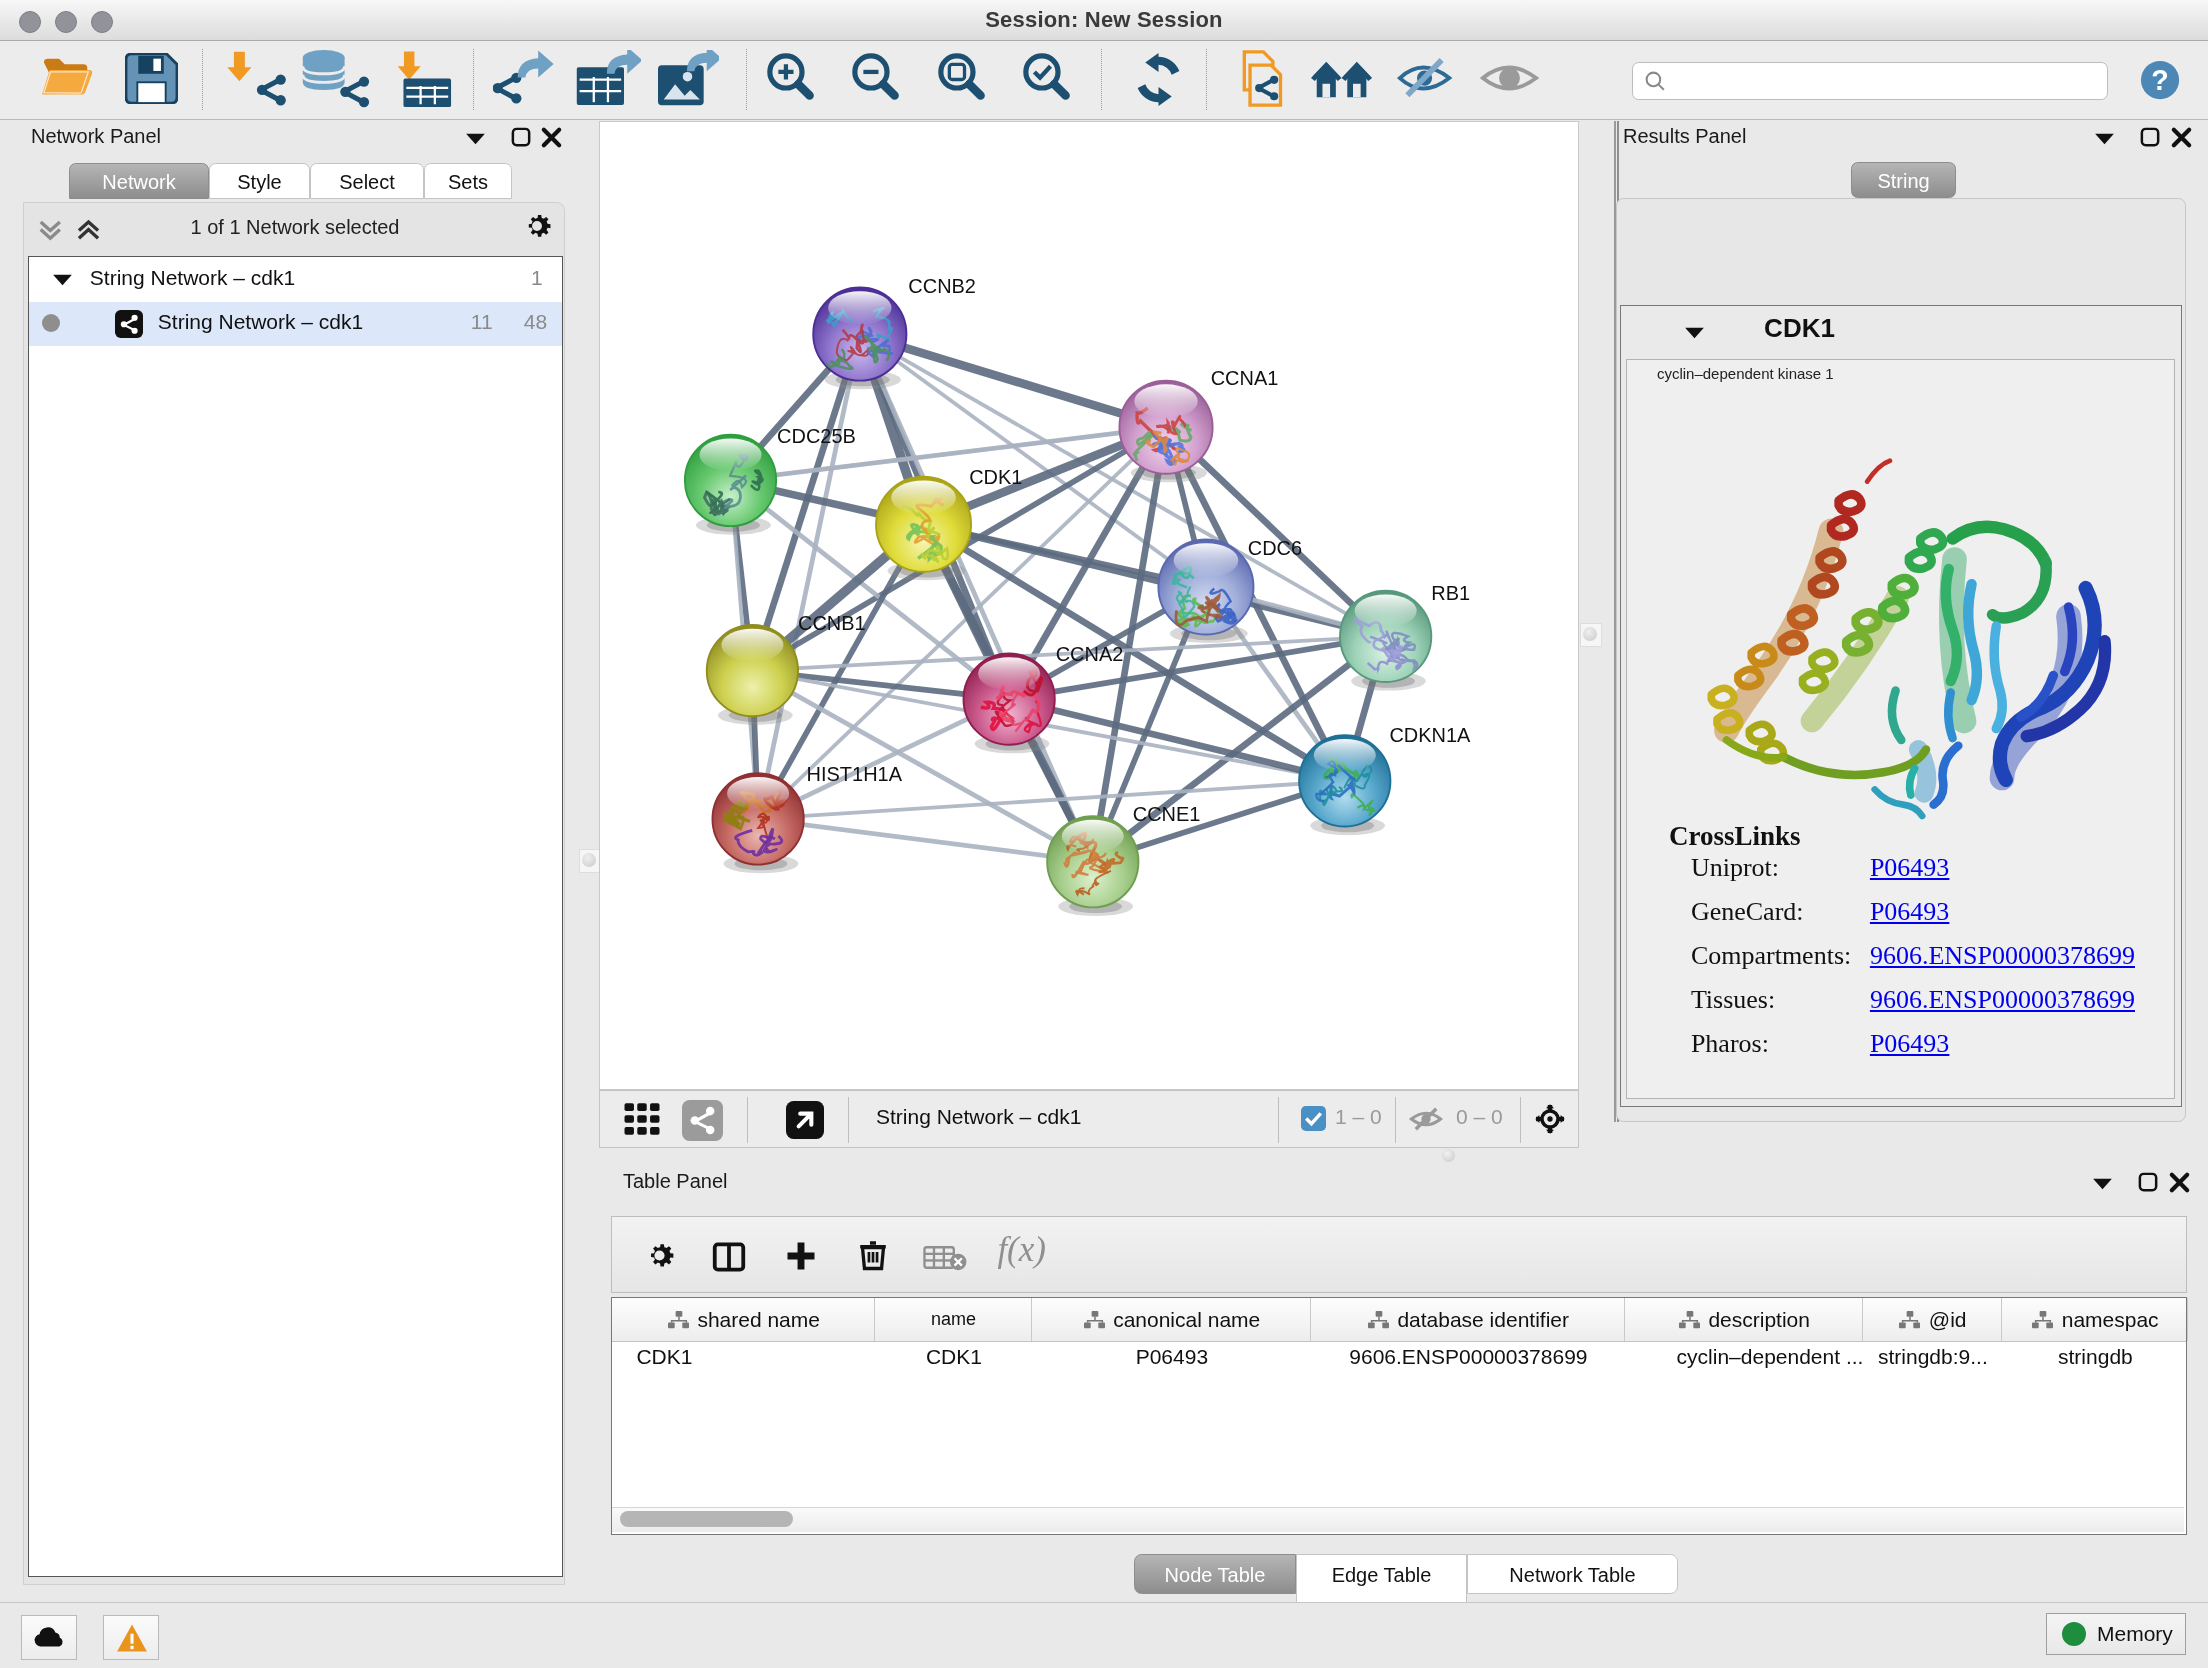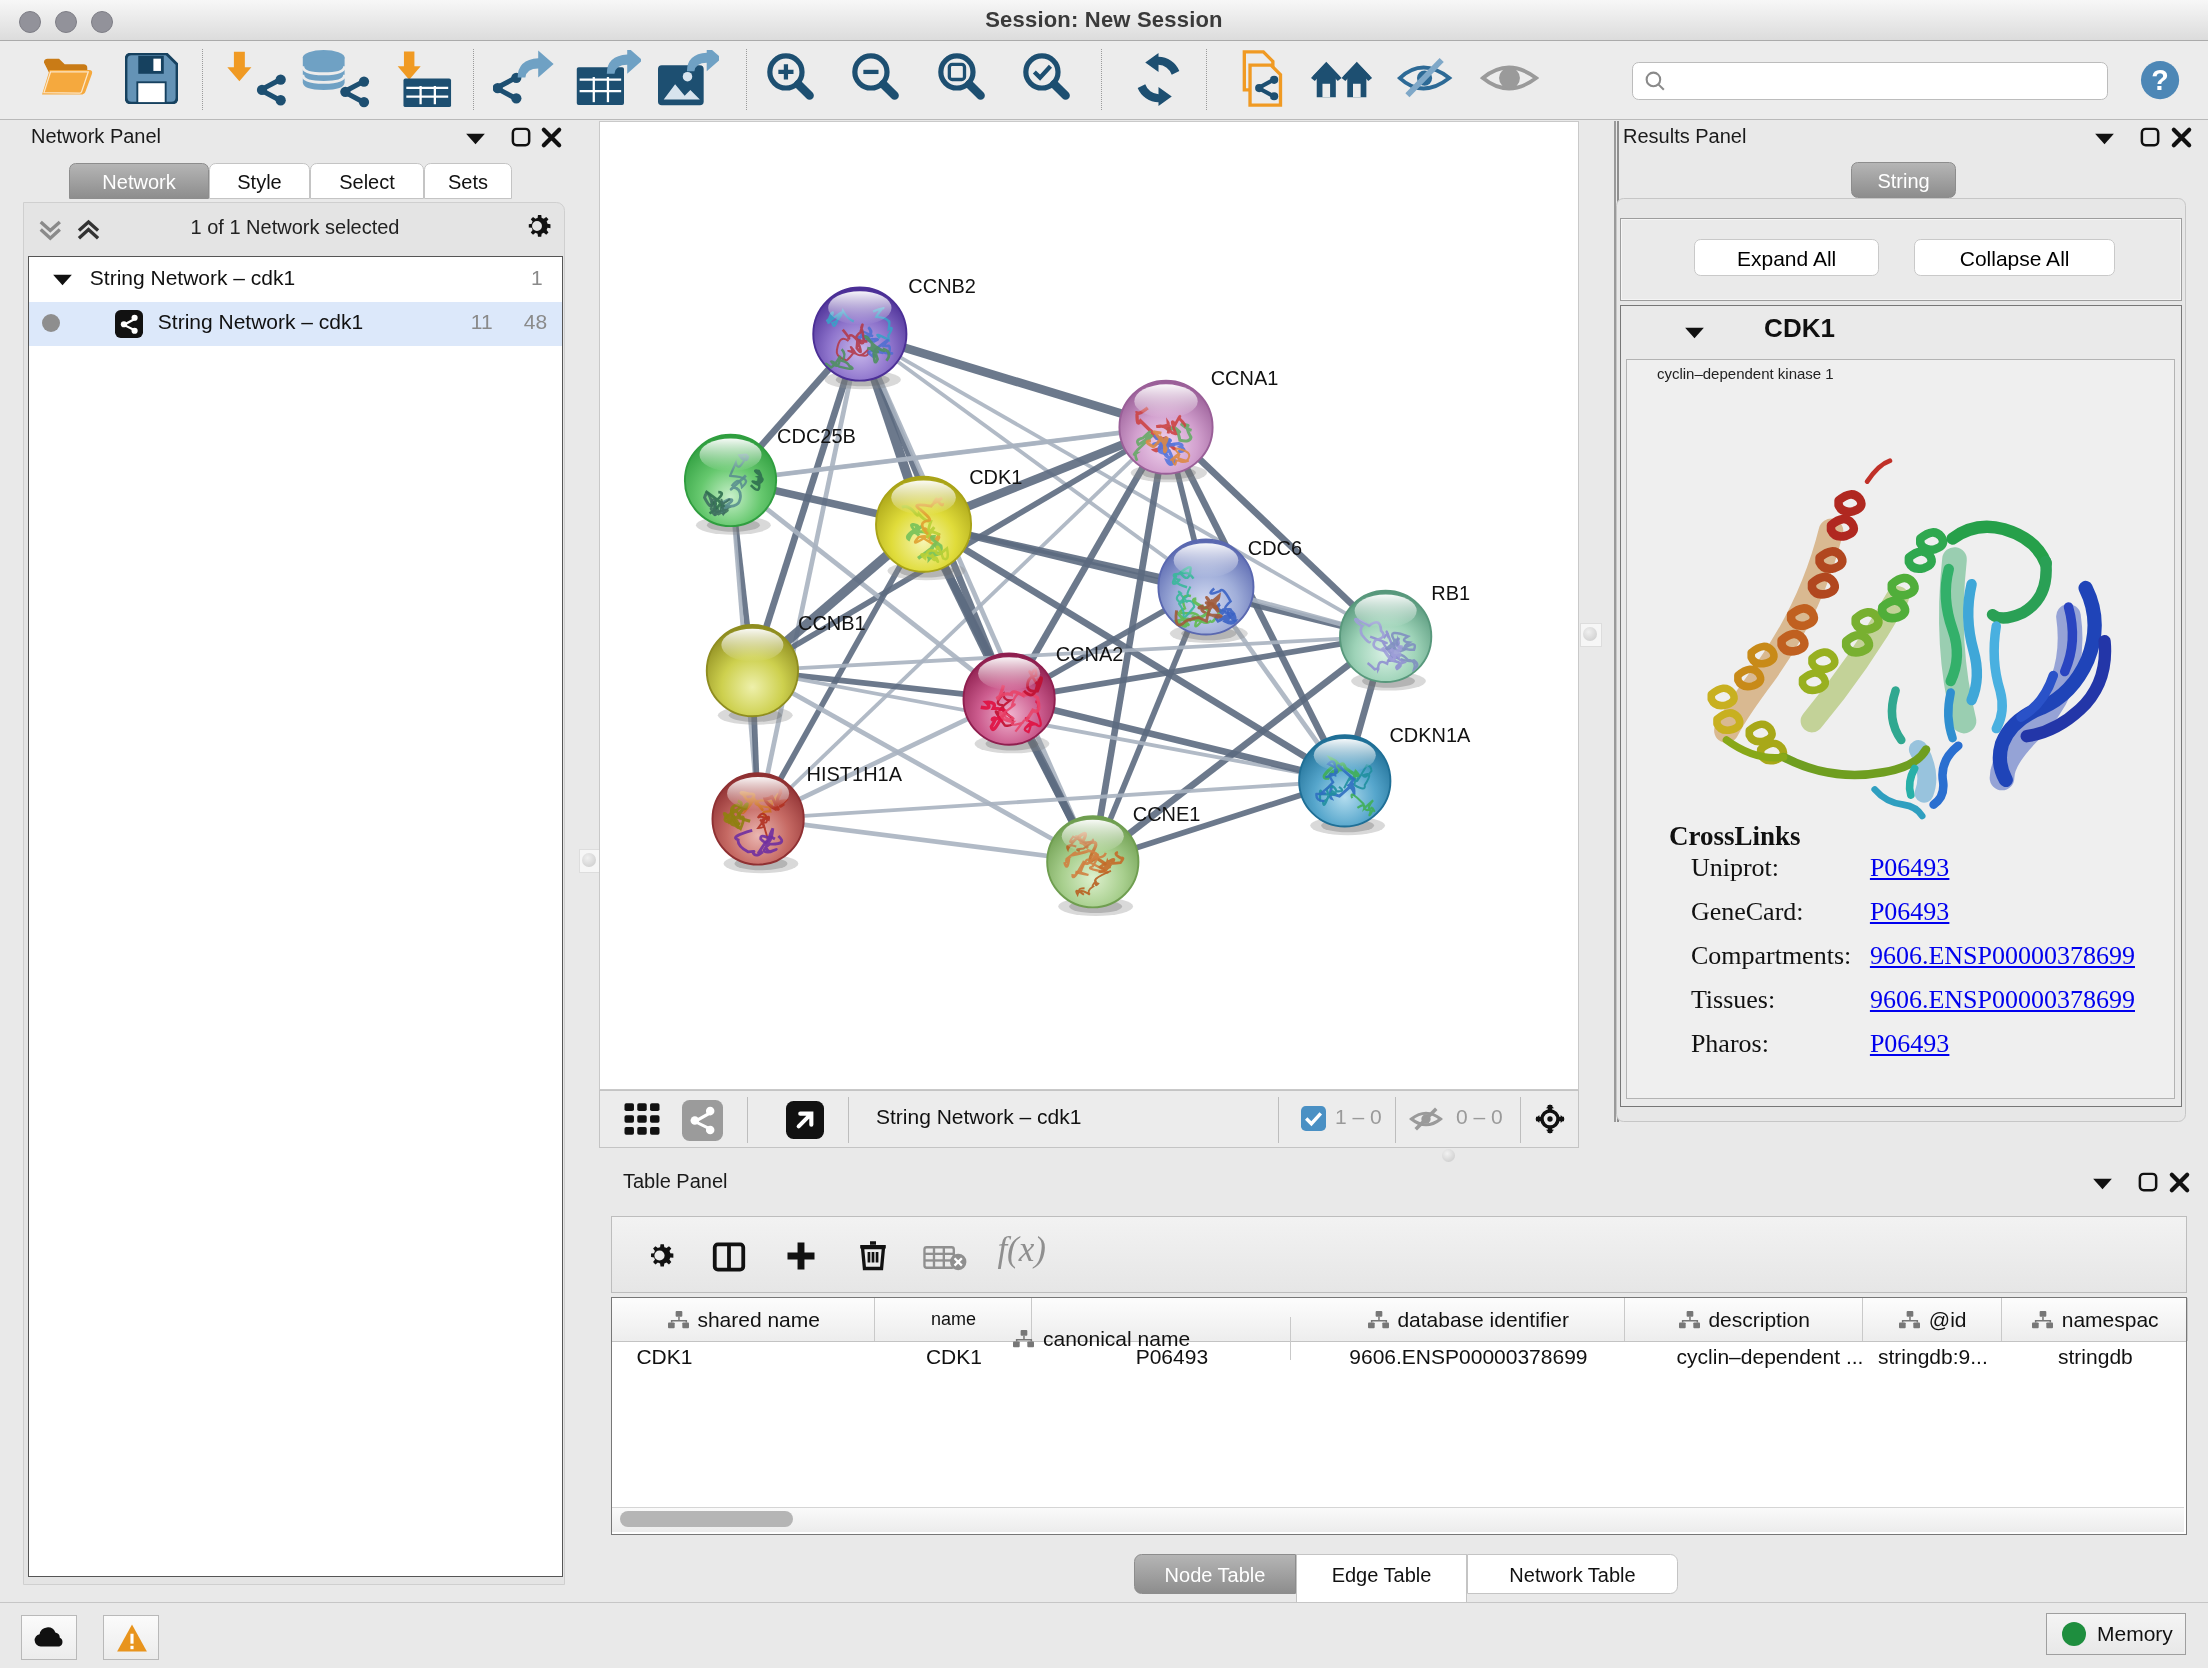--- a/index.html
+++ b/index.html
@@ -623,21 +623,21 @@
     <div id="thead" class="abs" style="left:0;top:0;width:100%;height:43px;background:linear-gradient(#fdfdfd,#ededed);border-bottom:1px solid #c3c3c3;">
         <div style="position:absolute;left:0px;top:0;width:263px;height:43px;border-right:1px solid #c9c9c9;box-sizing:border-box;text-align:center;line-height:43px;font-size:21px;color:#111;white-space:nowrap;overflow:hidden;"><svg width="23" height="21" viewBox="0 0 24 22" style="vertical-align:-3.8px;margin-right:7.6px;">
             <g fill="#777">
               <rect x="9" y="1" width="7" height="6" rx="1"></rect>
               <rect x="1" y="13" width="7" height="6" rx="1"></rect>
               <rect x="16" y="13" width="7" height="6" rx="1"></rect>
               <path d="M11.7 7 h1.6 v4 h-1.6z M4 13 v-2.5 h17 V13 h-1.6 v-1 H5.6 v1z"></path>
             </g>
           </svg>shared name</div>
         <div style="position:absolute;left:263px;top:0;width:157px;height:43px;border-right:1px solid #c9c9c9;box-sizing:border-box;text-align:center;line-height:43px;font-size:18px;color:#111;white-space:nowrap;overflow:hidden;">name</div>
-        <div style="position:absolute;left:400px;top:0;width:279px;height:43px;border-right:1px solid #c9c9c9;box-sizing:border-box;line-height:43px;font-size:21px;color:#111;white-space:nowrap;overflow:hidden;margin-top:19px;"><svg width="23" height="21" viewBox="0 0 24 22" style="vertical-align:-3.8px;margin-right:7.6px;">
+        <div style="position:absolute;left:420px;top:0;width:279px;height:43px;border-right:1px solid #c9c9c9;box-sizing:border-box;text-align:center;line-height:43px;font-size:21px;color:#111;white-space:nowrap;overflow:hidden;"><svg width="23" height="21" viewBox="0 0 24 22" style="vertical-align:-3.8px;margin-right:7.6px;">
             <g fill="#777">
               <rect x="9" y="1" width="7" height="6" rx="1"></rect>
               <rect x="1" y="13" width="7" height="6" rx="1"></rect>
               <rect x="16" y="13" width="7" height="6" rx="1"></rect>
               <path d="M11.7 7 h1.6 v4 h-1.6z M4 13 v-2.5 h17 V13 h-1.6 v-1 H5.6 v1z"></path>
             </g>
           </svg>canonical name</div>
         <div style="position:absolute;left:699px;top:0;width:314px;height:43px;border-right:1px solid #c9c9c9;box-sizing:border-box;text-align:center;line-height:43px;font-size:21px;color:#111;white-space:nowrap;overflow:hidden;"><svg width="23" height="21" viewBox="0 0 24 22" style="vertical-align:-3.8px;margin-right:7.6px;">
             <g fill="#777">
               <rect x="9" y="1" width="7" height="6" rx="1"></rect>
@@ -698,24 +698,20 @@
       <rect x="3" y="3" width="17" height="17" rx="4" fill="none" stroke="#111" stroke-width="2.6"></rect>
     </svg>
   <svg class="abs" style="left:547px;top:5.7px;" width="23" height="23" viewBox="0 0 24 24">
       <path d="M4 4 L20 20 M20 4 L4 20" stroke="#111" stroke-width="4.4" stroke-linecap="round"></path>
     </svg>
 
   <div class="abs" style="left:228px;top:42px;width:105px;height:36px;border-radius:6.7px;background:linear-gradient(#b5b5b5,#8d8d8d);border:1px solid #8d8d8d;color:#fff;text-align:center;line-height:36px;font-size:20px;box-sizing:border-box;">String</div>
 
   <div class="abs" style="left:-6.7px;top:78px;width:570px;height:924px;background:#e7e7e7;border:1px solid #c6c6c6;border-radius:7.6px;box-sizing:border-box;"></div>
 
-  <div class="abs" style="left:-2.9px;top:98px;width:562px;height:83px;background:#eaeaea;border:1px solid #9d9d9d;box-shadow:inset 0 0 0 1px #f5f5f5;box-sizing:border-box;">
-    <div class="abs" style="left:73px;top:20px;width:185px;height:37px;background:#fff;border:1px solid #c9c9c9;border-radius:6.7px;text-align:center;line-height:37px;font-size:21px;box-sizing:border-box;">Expand All</div>
-    <div class="abs" style="left:293px;top:20px;width:201px;height:37px;background:#fff;border:1px solid #c9c9c9;border-radius:6.7px;text-align:center;line-height:37px;font-size:21px;box-sizing:border-box;">Collapse All</div>
-  </div>
 
   <div class="abs" style="left:-2.9px;top:185px;width:562px;height:802px;background:#eaeaea;border:1px solid #777;box-sizing:border-box;">
     <svg class="abs" style="left:63px;top:19px;" width="21" height="15" viewBox="0 0 22 16">
         <polygon points="1,3 21,3 11,14" fill="#111"></polygon>
       </svg>
     <span class="abs" style="left:143px;top:6.7px;font-size:26px;font-weight:bold;color:#111;">CDK1</span>
     <div class="abs" style="left:4.8px;top:53px;width:549px;height:740px;background:#efefef;border:1px solid #b3b3b3;box-sizing:border-box;">
       <span class="abs" style="left:30px;top:4.8px;font-size:15px;color:#222;">cyclin–dependent kinase 1</span>
       <svg class="abs" id="protein" style="left:42px;top:95px;" width="457" height="399" viewBox="0 0 480 420">
   <g fill="none" stroke-linecap="round" opacity="0.45">

